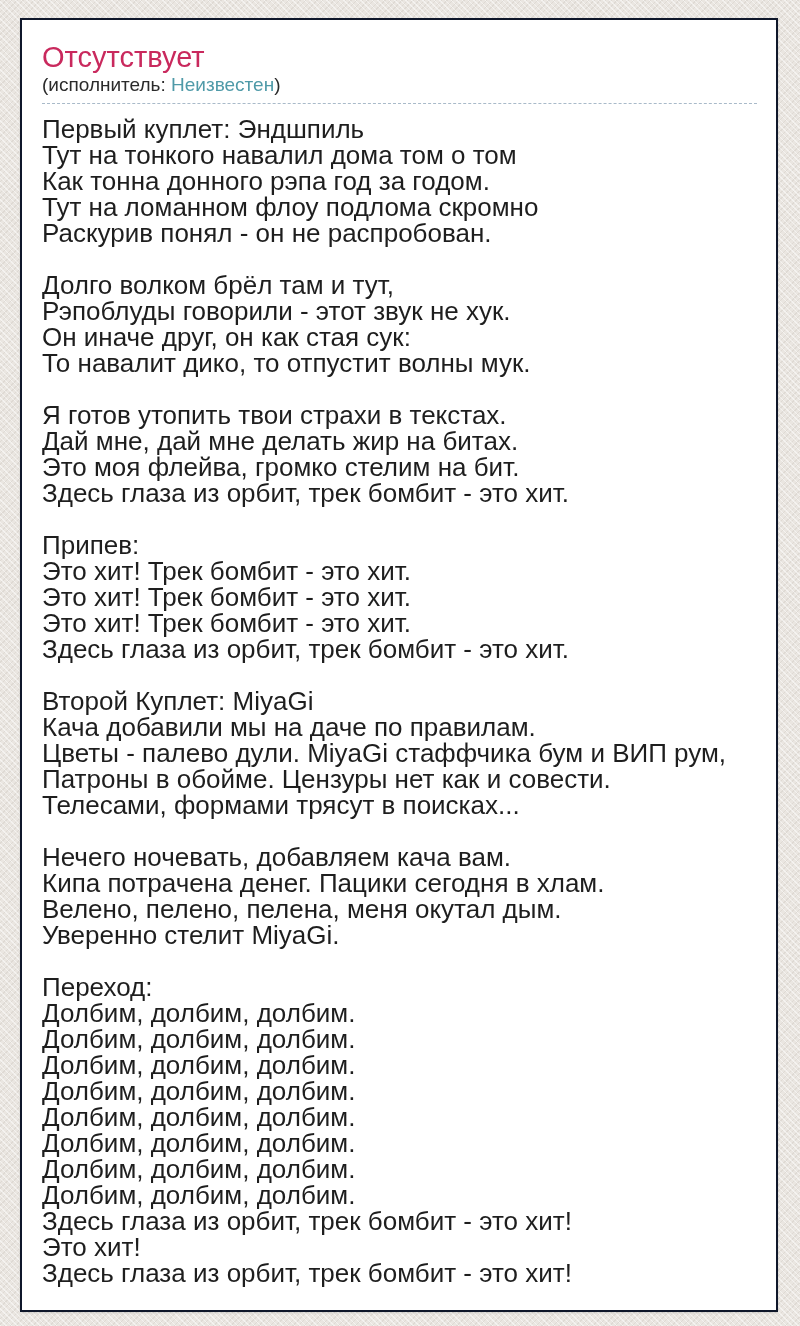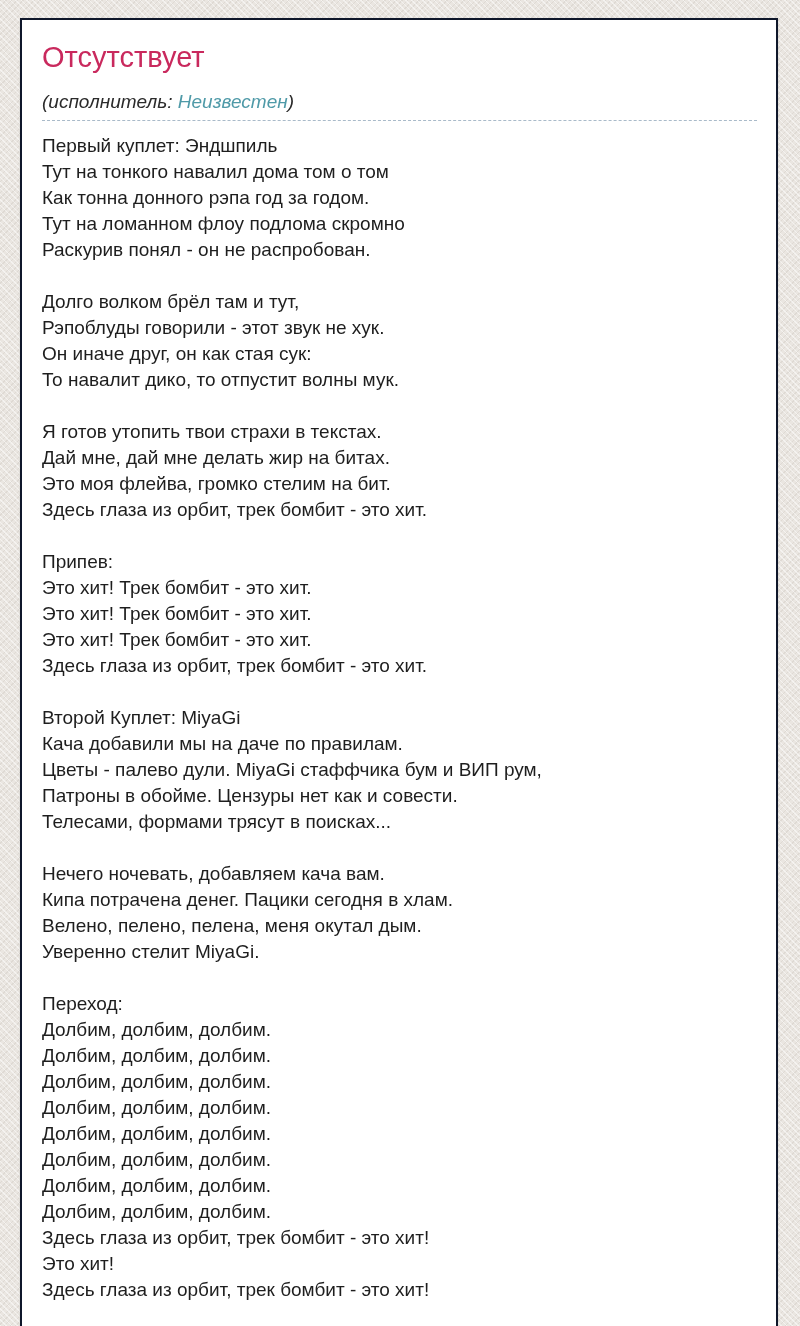--- a/index.html
+++ b/index.html
@@ -28,35 +28,34 @@
     padding: 21px 19px 24px 20px;
   }
   .song-title {
     margin: 0;
     font-size: 29px;
     font-weight: normal;
     line-height: 1.15;
     color: var(--title, #c9295d);
   }
   .artist-line {
-    margin-top: 17px;
+    margin-top: 0;
     padding-bottom: 7px;
     font-size: 19px;
     color: #2b2b2b;
     border-bottom: 1px dashed var(--separator, #a9bac9);
-    font-style: italic;
   }
   .artist-link {
     color: var(--artist-link, #4f9aa8);
     text-decoration: none;
     cursor: pointer;
   }
   .lyrics {
     margin-top: 12px;
-    font-size: 19px;
+    font-size: 26px;
     line-height: 26px;
     color: var(--body-text, #1e1e1e);
     white-space: pre-line;
   }
 </style>
 </head>
 <body>
 
 <div class="card">
   <div>

